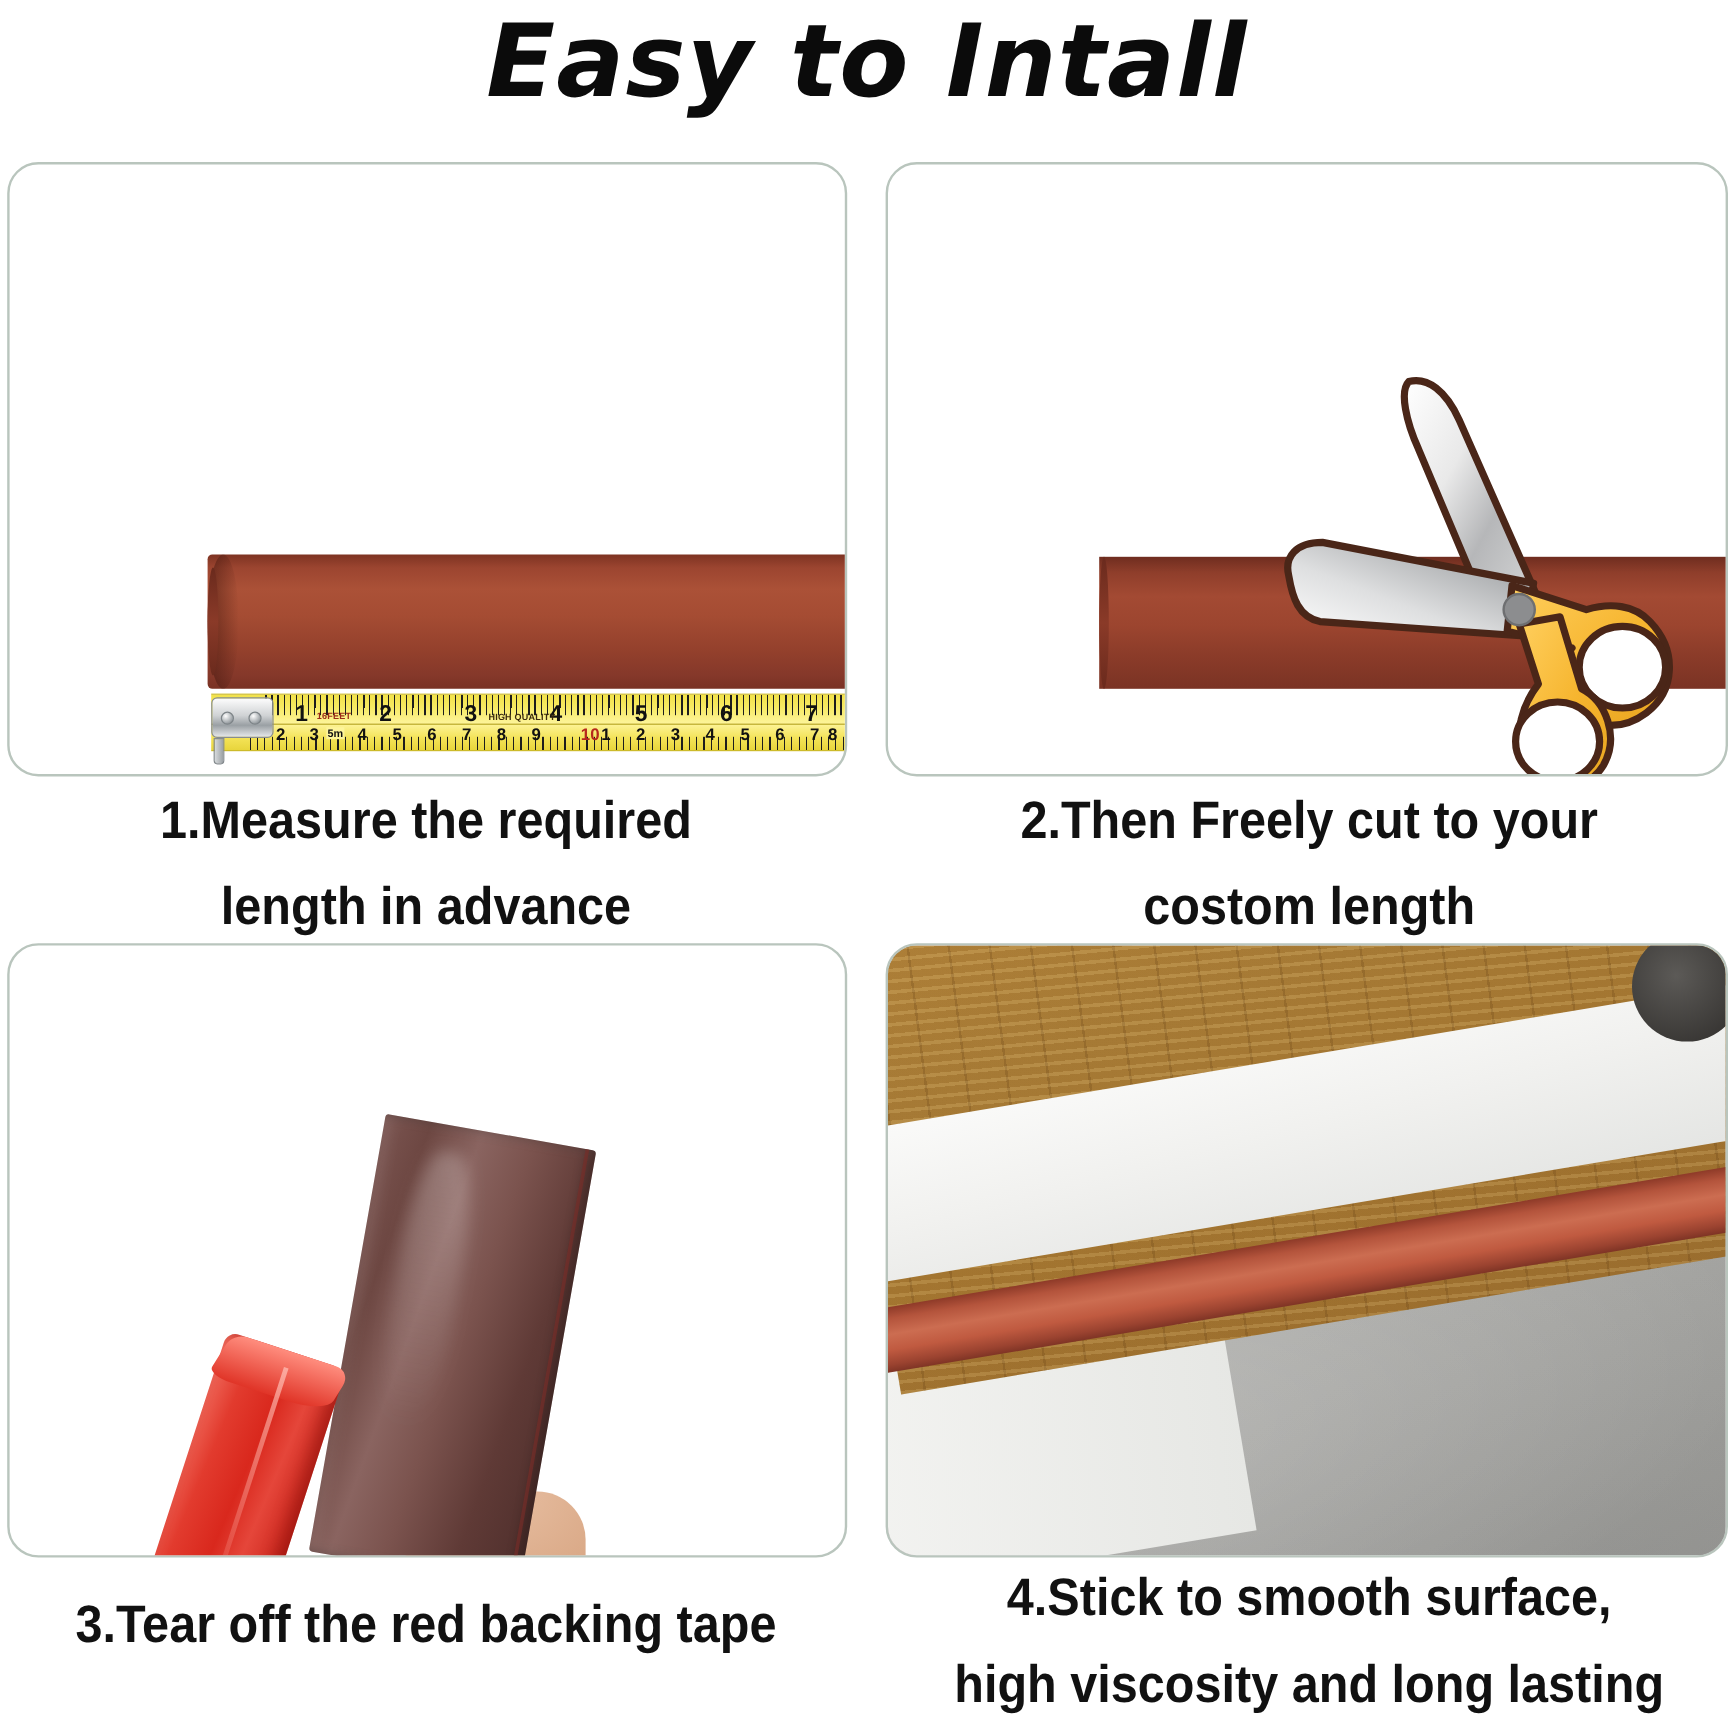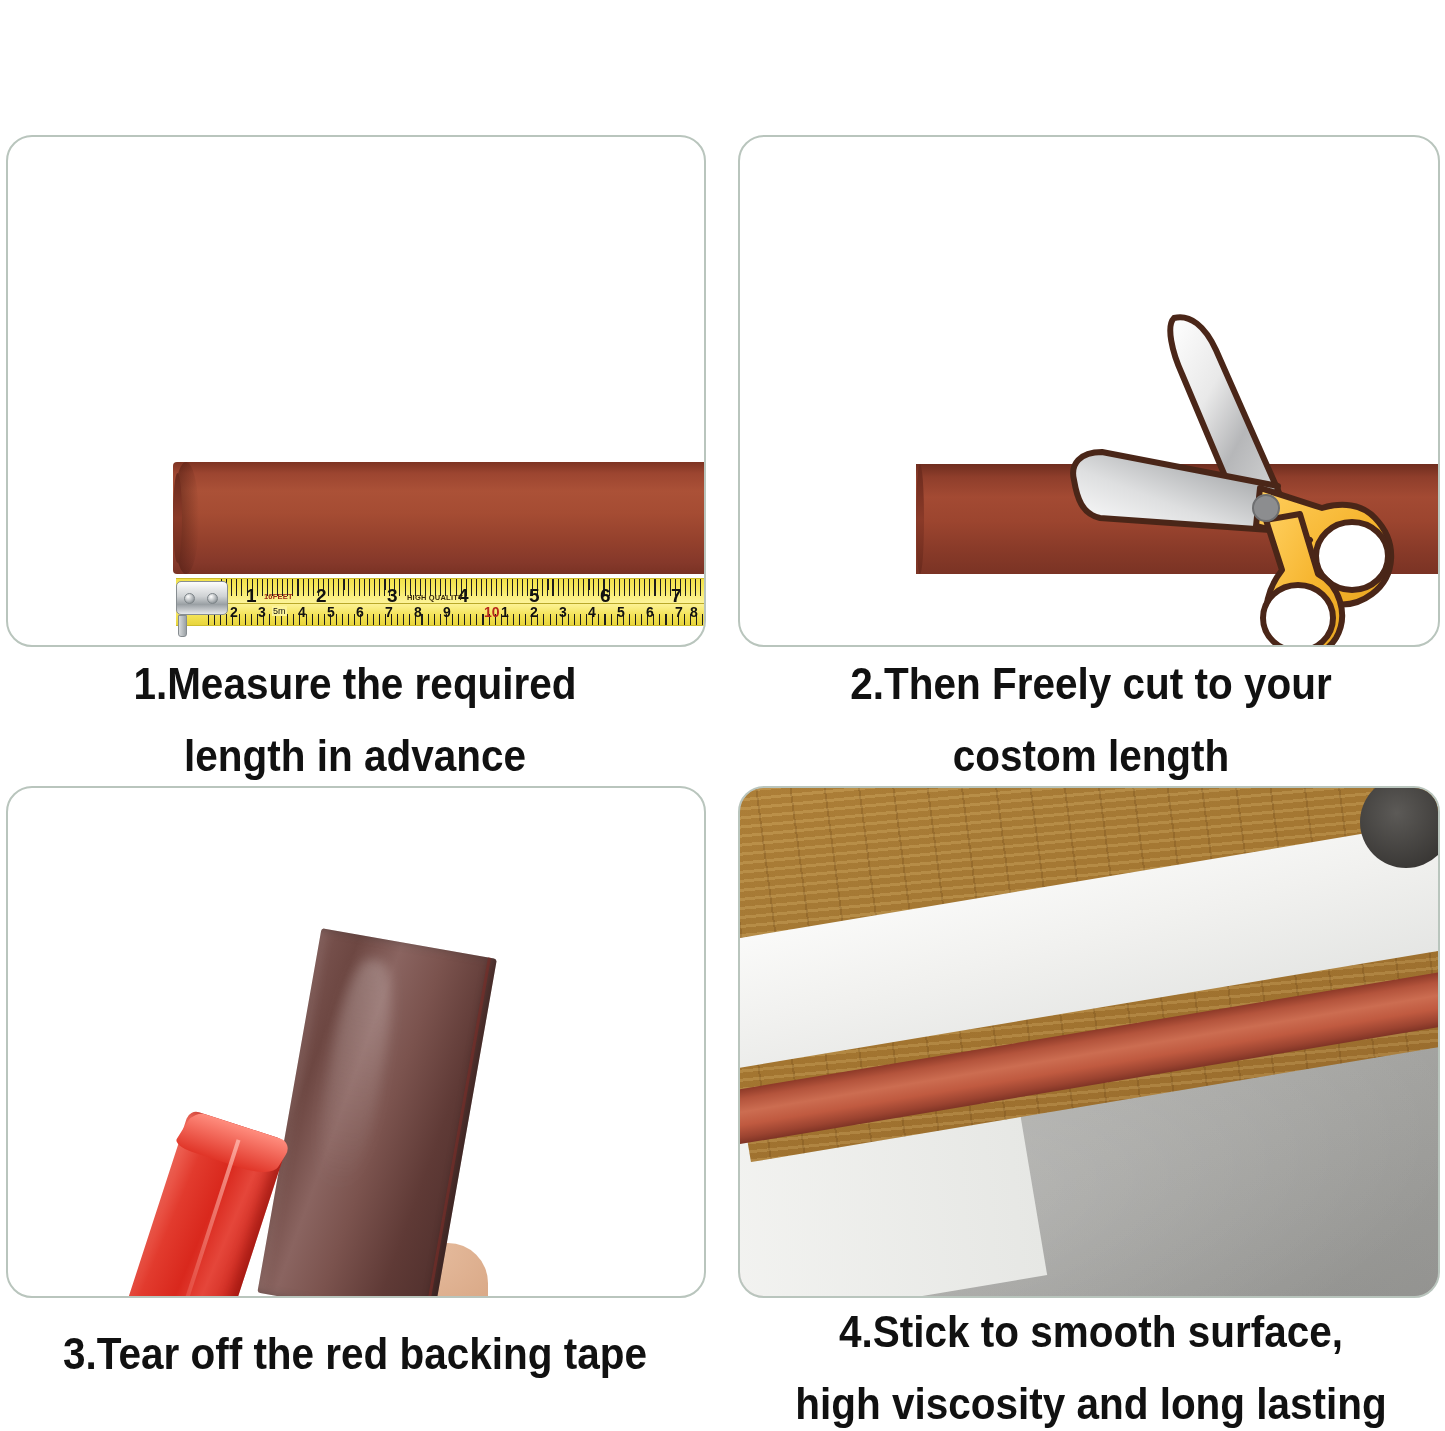--- a/index.html
+++ b/index.html
@@ -118,21 +118,21 @@
   }
   .tape .n-in { font-size:19px; top:0; }
   .tape .n-cm { font-size:14px; top:0; }
   .tape .n-red { color:#b6281c;margin-left:12px; }
   .brandtag{
     position:absolute; font-size:7.5px; font-weight:bold; color:#9c2b18;
     letter-spacing:.2px; font-family:"Liberation Sans", sans-serif;
   }
   .brandtag.dark{ color:#3b2a0c; }
   .mtag{
-    position:absolute; font-size:9px; font-weight:normal; color:#111;
+    position:absolute; font-size:9px; font-weight:bold; color:#111;
     background:#fdf49a; padding:0 1px; font-family:"Liberation Sans", sans-serif;
   }
   
   .hook{
     position:absolute; left:168px; top:444px; width:52px; height:34px;
     background:linear-gradient(to bottom,#fdfdfd,#cfd2d4 45%,#9aa0a4 70%,#e6e8ea);
     border:1px solid #878d91; border-radius:5px;
   }
   .hook .rivet{
     position:absolute; top:11px; width:11px; height:11px; border-radius:50%;
@@ -250,20 +250,21 @@
     position:absolute; right:-14px; top:-12px; width:92px; height:92px;
     border-radius:50%;
     background:radial-gradient(circle at 40% 40%, #5c5a57, #2d2b29);
   }
 </style>
 </head>
 <body>
 
 <div class="page">
 
+  <div class="title">Easy to Intall</div>
 
   <div class="panel" id="panel1">
 
     <div class="strip1"></div>
 
     <div class="tape">
       <div class="ticks-top"></div>
       <div class="ticks-top-mid"></div>
       <div class="midline"></div>
       <div class="ticks-bot"></div>

